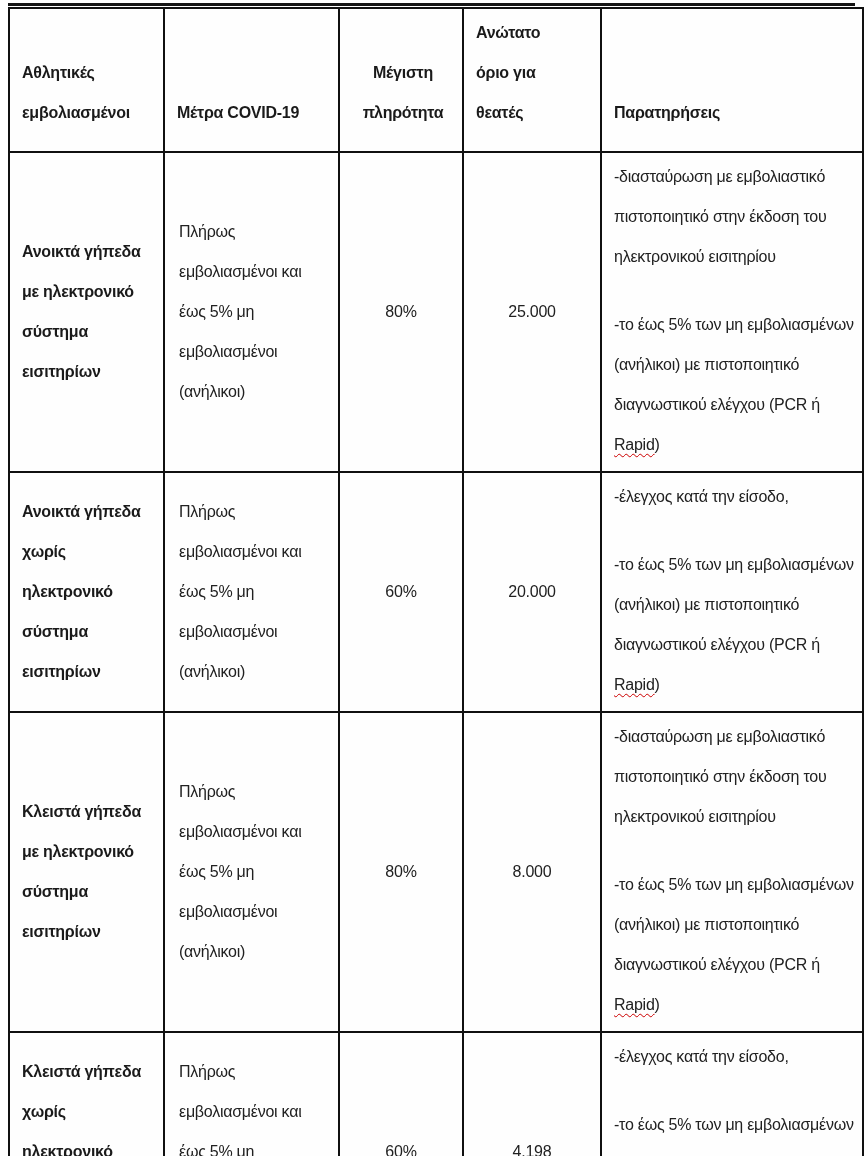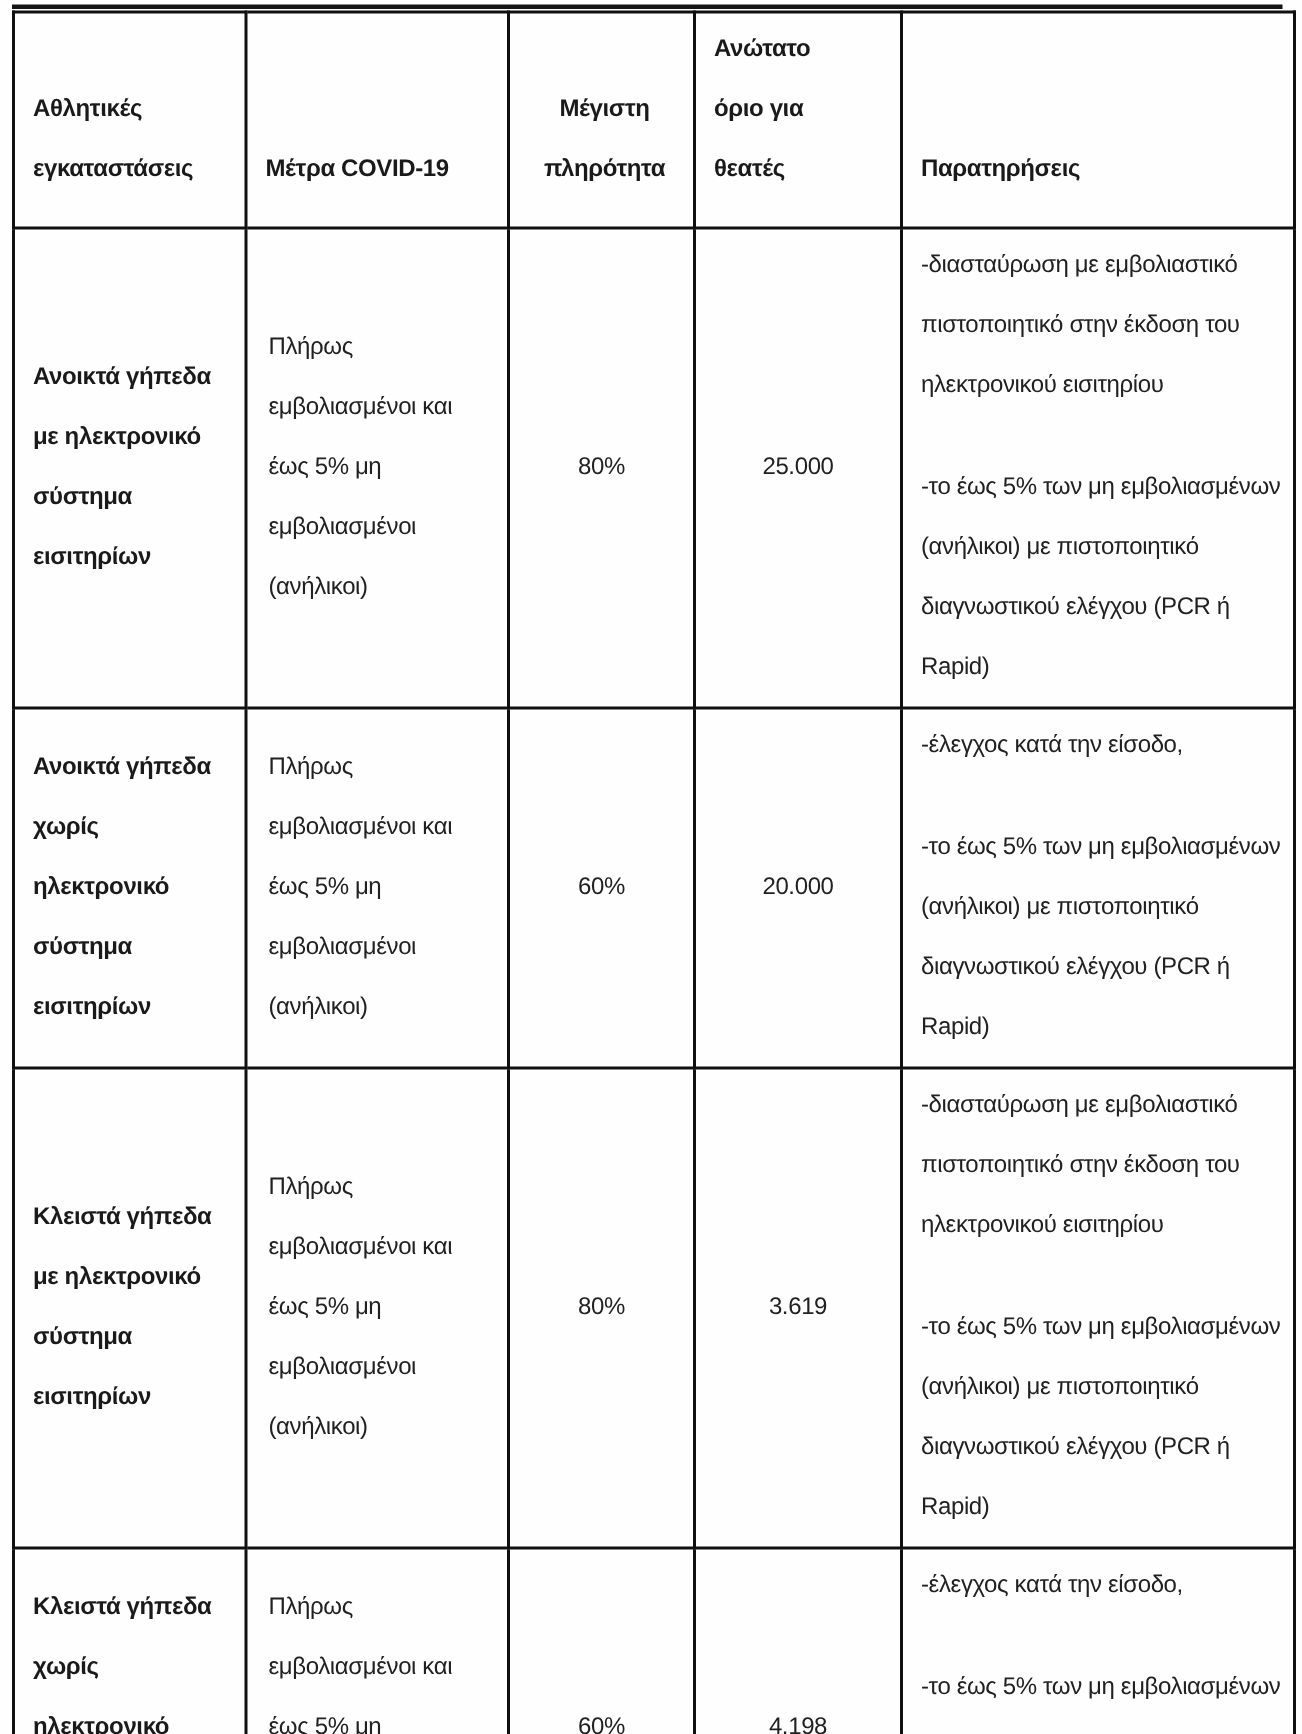--- a/index.html
+++ b/index.html
@@ -80,20 +80,21 @@
   .covid-table td.c5 {
     vertical-align: top;
     padding: 4px 6px 6px 12px;
     margin-top: 30px;
   }
   .covid-table td.c5 p {
     margin: 0 0 28px 0;
   }
   .covid-table td.c5 p:last-child { margin-bottom: 0; }
   .misspelled {
+    text-decoration: underline;
     text-decoration-style: wavy;
     text-decoration-color: #cc0000;
     text-decoration-thickness: 1px;
     text-underline-offset: 3px;
   }
 </style>
 </head>
 <body>
 
 <div class="page">
@@ -102,21 +103,21 @@
   <table class="covid-table">
     <colgroup>
       <col style="width:155px">
       <col style="width:175px">
       <col style="width:124px">
       <col style="width:138px">
       <col style="width:262px">
     </colgroup>
     <thead>
       <tr>
-        <th class="c1">Αθλητικές εγκαταστάσεις</th>
+        <th class="c1">Αθλητικές εμβολιασμένοι</th>
         <th class="c2">Μέτρα COVID-19</th>
         <th class="c3">Μέγιστη πληρότητα</th>
         <th class="c4">Ανώτατο όριο για θεατές</th>
         <th class="c5">Παρατηρήσεις</th>
       </tr>
     </thead>
     <tbody>
       <tr class="row-1">
         <td class="c1">Ανοικτά γήπεδα με ηλεκτρονικό σύστημα εισιτηρίων</td>
         <td class="c2">Πλήρως εμβολιασμένοι και έως 5% μη εμβολιασμένοι (ανήλικοι)</td>
@@ -134,21 +135,21 @@
         <td class="c4">20.000</td>
         <td class="c5">
           <p>-έλεγχος κατά την είσοδο,</p>
           <p>-το έως 5% των μη εμβολιασμένων (ανήλικοι) με πιστοποιητικό διαγνωστικού ελέγχου (PCR ή <span class="misspelled">Rapid</span>)</p>
         </td>
       </tr>
       <tr class="row-3">
         <td class="c1">Κλειστά γήπεδα με ηλεκτρονικό σύστημα εισιτηρίων</td>
         <td class="c2">Πλήρως εμβολιασμένοι και έως 5% μη εμβολιασμένοι (ανήλικοι)</td>
         <td class="c3">80%</td>
-        <td class="c4">3.619</td>
+        <td class="c4">8.000</td>
         <td class="c5">
           <p>-διασταύρωση με εμβολιαστικό πιστοποιητικό στην έκδοση του ηλεκτρονικού εισιτηρίου</p>
           <p>-το έως 5% των μη εμβολιασμένων (ανήλικοι) με πιστοποιητικό διαγνωστικού ελέγχου (PCR ή <span class="misspelled">Rapid</span>)</p>
         </td>
       </tr>
       <tr class="row-4">
         <td class="c1">Κλειστά γήπεδα χωρίς ηλεκτρονικό σύστημα πληρότητα</td>
         <td class="c2">Πλήρως εμβολιασμένοι και έως 5% μη εμβολιασμένοι (ανήλικοι)</td>
         <td class="c3">60%</td>
         <td class="c4">4.198</td>

